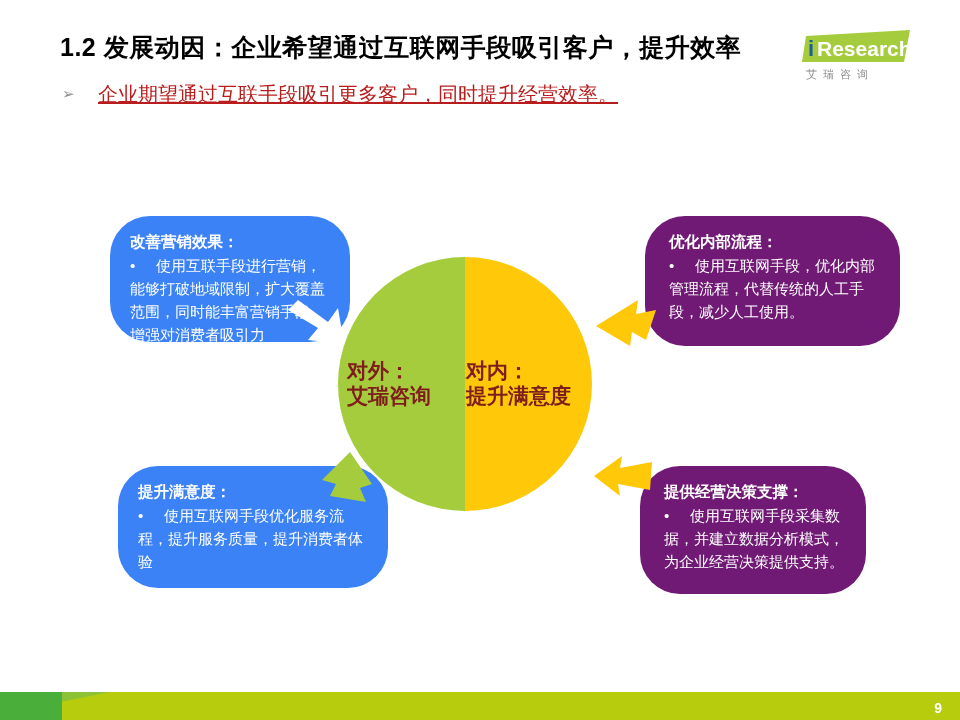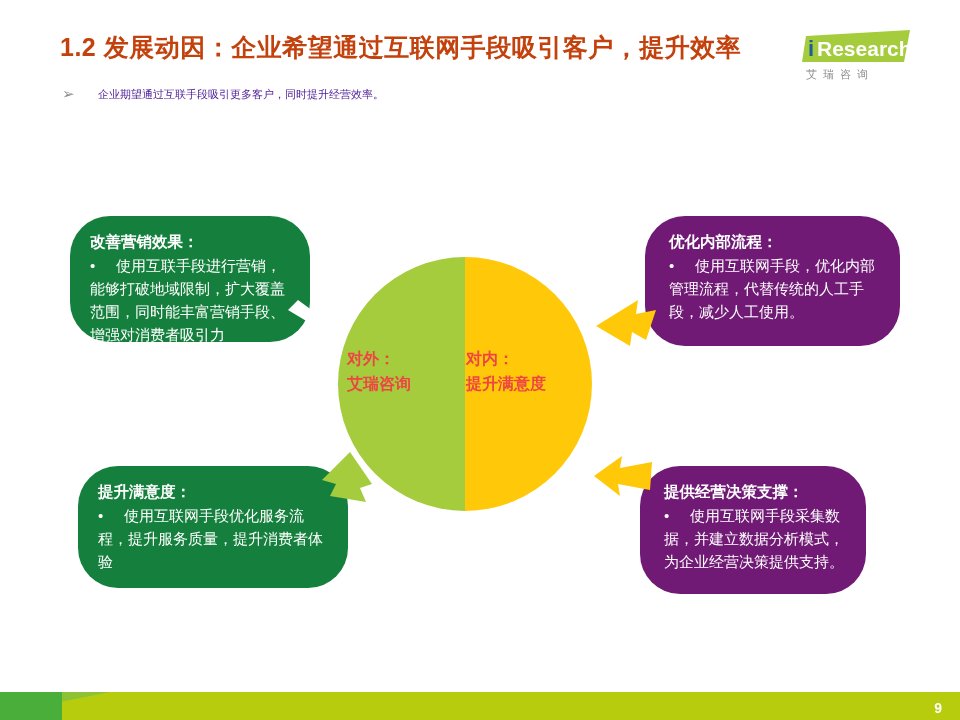--- a/index.html
+++ b/index.html
@@ -15,44 +15,45 @@
     font-family: "Liberation Sans", "DejaVu Sans", sans-serif;
   }
 
   
   #slide-title {
     position: absolute;
     left: 60px;
     top: 31px;
     font-size: 25px;
     font-weight: bold;
-    color: #c2410c;
+    color: #000000;
     letter-spacing: 0.5px;
     white-space: nowrap;
   }
 
   #bullet-row {
     position: absolute;
     left: 62px;
     top: 83px;
     display: flex;
     align-items: flex-start;
   }
   #bullet-marker {
     color: #8d8d8d;
     font-size: 15px;
     line-height: 22px;
     width: 36px;
     flex: 0 0 36px;
   }
   #bullet-text {
-    color: #4c1d95;
-    font-size: 11px;
+    color: #b91c1c;
+    font-size: 20px;
     line-height: 22px;
     white-space: nowrap;
+    text-decoration: underline;
   }
 
   
   #logo {
     position: absolute;
     right: 42px;
     top: 28px;
     width: 120px;
     height: 56px;
   }
@@ -75,23 +76,23 @@
     background: #a5cc3c;
   }
   #hub-right {
     position: absolute;
     right: 0; top: 0;
     width: 50%; height: 100%;
     background: #ffc909;
   }
   .hub-label {
     position: absolute;
-    top: 346px;
-    color: #ef4444;
-    font-size: 16px;
+    top: 358px;
+    color: #7f1d1d;
+    font-size: 21px;
     font-weight: bold;
     line-height: 25px;
     white-space: nowrap;
     z-index: 6;
   }
   #hub-label-external { left: 347px; }
   #hub-label-internal { left: 466px; }
 
   
   .callout {
@@ -106,21 +107,21 @@
     font-size: 15.5px;
     font-weight: bold;
     line-height: 23px;
     margin-bottom: 1px;
   }
   .callout .c-body {
     font-size: 15px;
     line-height: 23px;
     font-weight: normal;
   }
-  .green { background: #15803d; }
+  .green { background: #3b82f6; margin-left: 40px; }
   .yellow { background: #701a75; }
 
   #box-marketing {
     left: 70px; top: 216px;
     width: 240px; height: 126px;
   }
   #box-satisfaction {
     left: 78px; top: 466px;
     width: 270px; height: 122px;
   }

